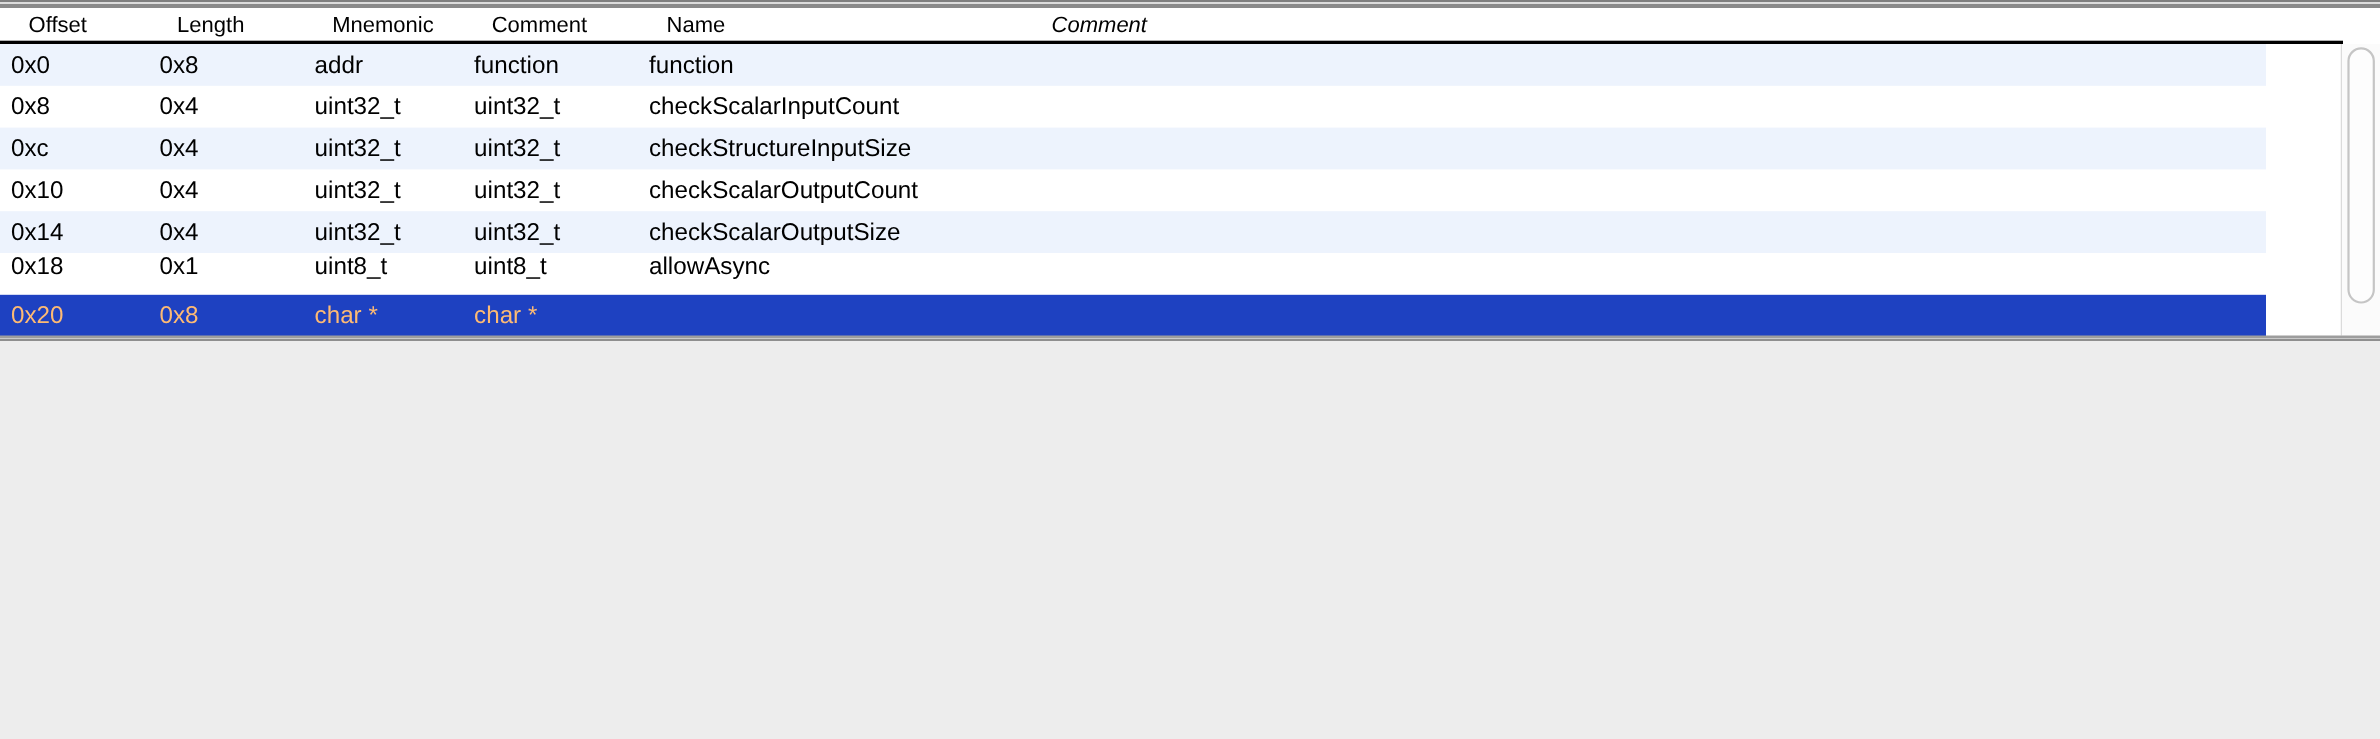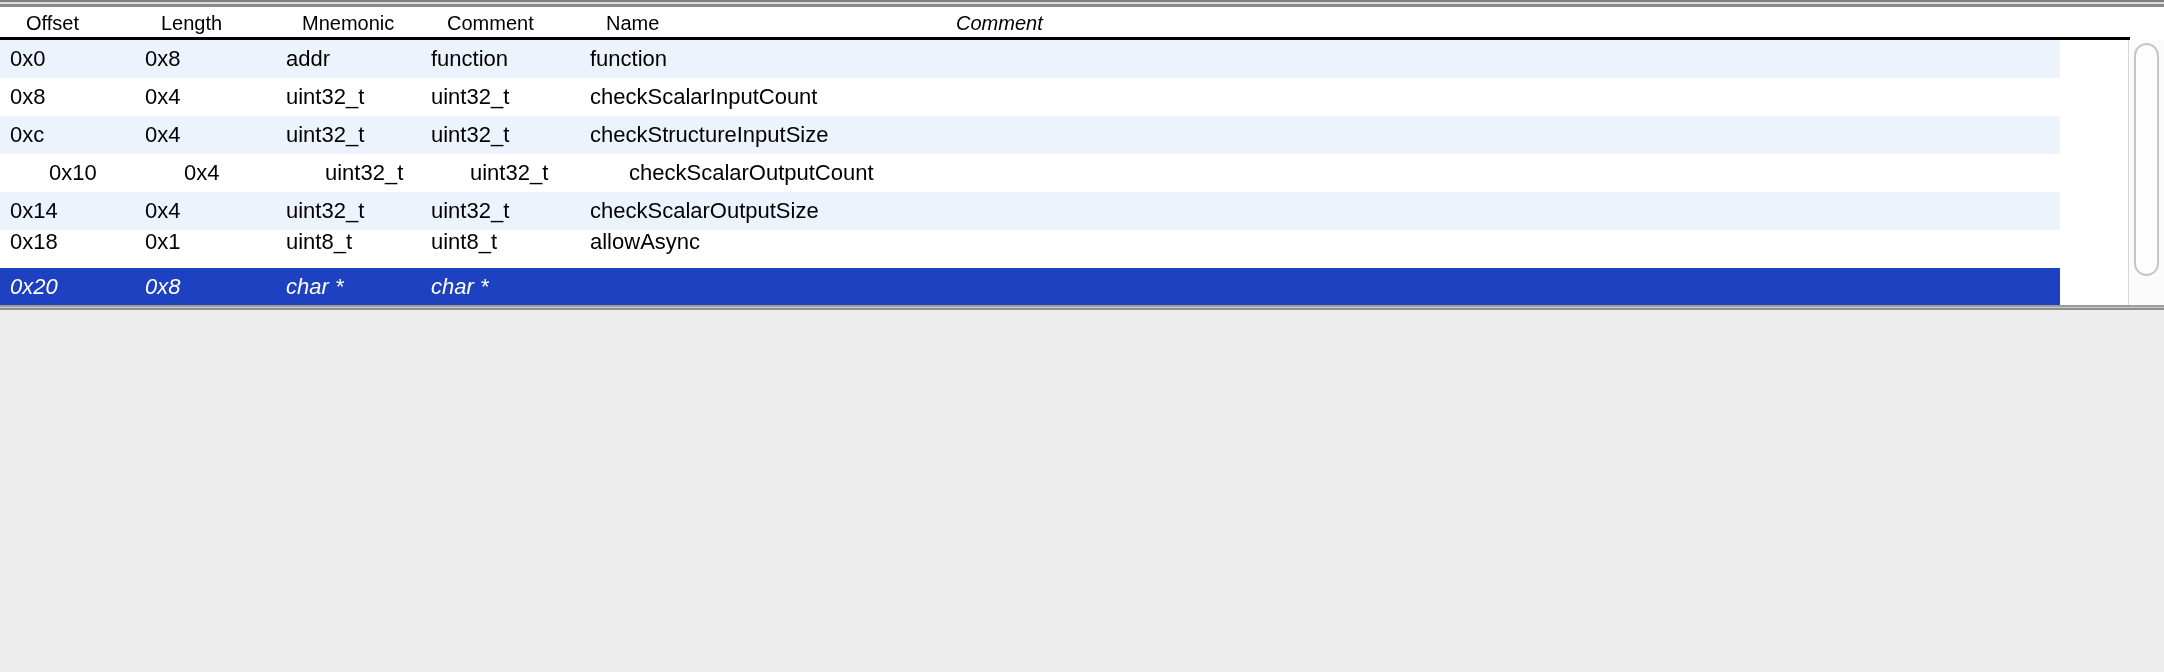--- a/index.html
+++ b/index.html
@@ -11,21 +11,21 @@
   
   .table-panel { position:absolute; left:0; top:0; width:2164px; height:310px; background:#fff; }
   .top-strip { position:absolute; left:0; top:0; width:2164px; height:8px;
     background:linear-gradient(#7f7f7f 0 2px,#dcdcdc 2px 4px,#8a8a8a 4px 7px,#ffffff 7px 8px); }
   .thead { position:absolute; left:0; top:8px; width:2164px; height:30px; background:#fff;margin-left:16px; }
   .thead span { position:absolute; top:0; height:30px; line-height:30px; font-size:20px; color:#000; white-space:nowrap; }
   .header-underline { position:absolute; left:0; top:37px; width:2130px; height:3px; background:#000; }
   .trow { position:absolute; left:0; width:2060px; height:38px; font-size:22px; }
   .trow span { position:absolute; top:0; height:38px; line-height:38px; white-space:nowrap; }
   .trow.alt { background:#edf3fd; }
-  .trow.selected { background:#1e41c1; color:#ffffff;font-style:italic; }
+  .trow.selected { background:#1e41c1; color:#fdba74; }
   .c0 { left:10px; } .c1 { left:145px; } .c2 { left:286px; }
   .c3 { left:431px; } .c4 { left:590px; } .c5 { left:940px;font-style:italic; }
   .table-bottom-border { position:absolute; left:0; top:305px; width:2164px; height:5px;
     background:linear-gradient(#9d9d9d 0 2px,#c9c9c9 2px 3px,#8f8f8f 3px 5px); }
   
   .vscroll { position:absolute; left:2128px; top:40px; width:36px; height:265px;
     background:#fbfbfb; border-left:1px solid #d8d8d8; }
   .vscroll-thumb { position:absolute; left:5px; top:3px; width:25px; height:233px;
     border:2px solid #c5c5c5; border-radius:13px; background:#fdfdfd; }
   
@@ -72,21 +72,21 @@
         <span class="c5"></span>
       </div>
       <div class="trow alt" style="top: 116px;">
         <span class="c0">0xc</span>
         <span class="c1">0x4</span>
         <span class="c2">uint32_t</span>
         <span class="c3">uint32_t</span>
         <span class="c4">checkStructureInputSize</span>
         <span class="c5"></span>
       </div>
-      <div class="trow" style="top: 154px; margin-left: 39px;">
+      <div class="trow" style="top: 154px;">
         <span class="c0">0x10</span>
         <span class="c1">0x4</span>
         <span class="c2">uint32_t</span>
         <span class="c3">uint32_t</span>
         <span class="c4">checkScalarOutputCount</span>
         <span class="c5"></span>
       </div>
       <div class="trow alt" style="top: 192px;">
         <span class="c0">0x14</span>
         <span class="c1">0x4</span>

